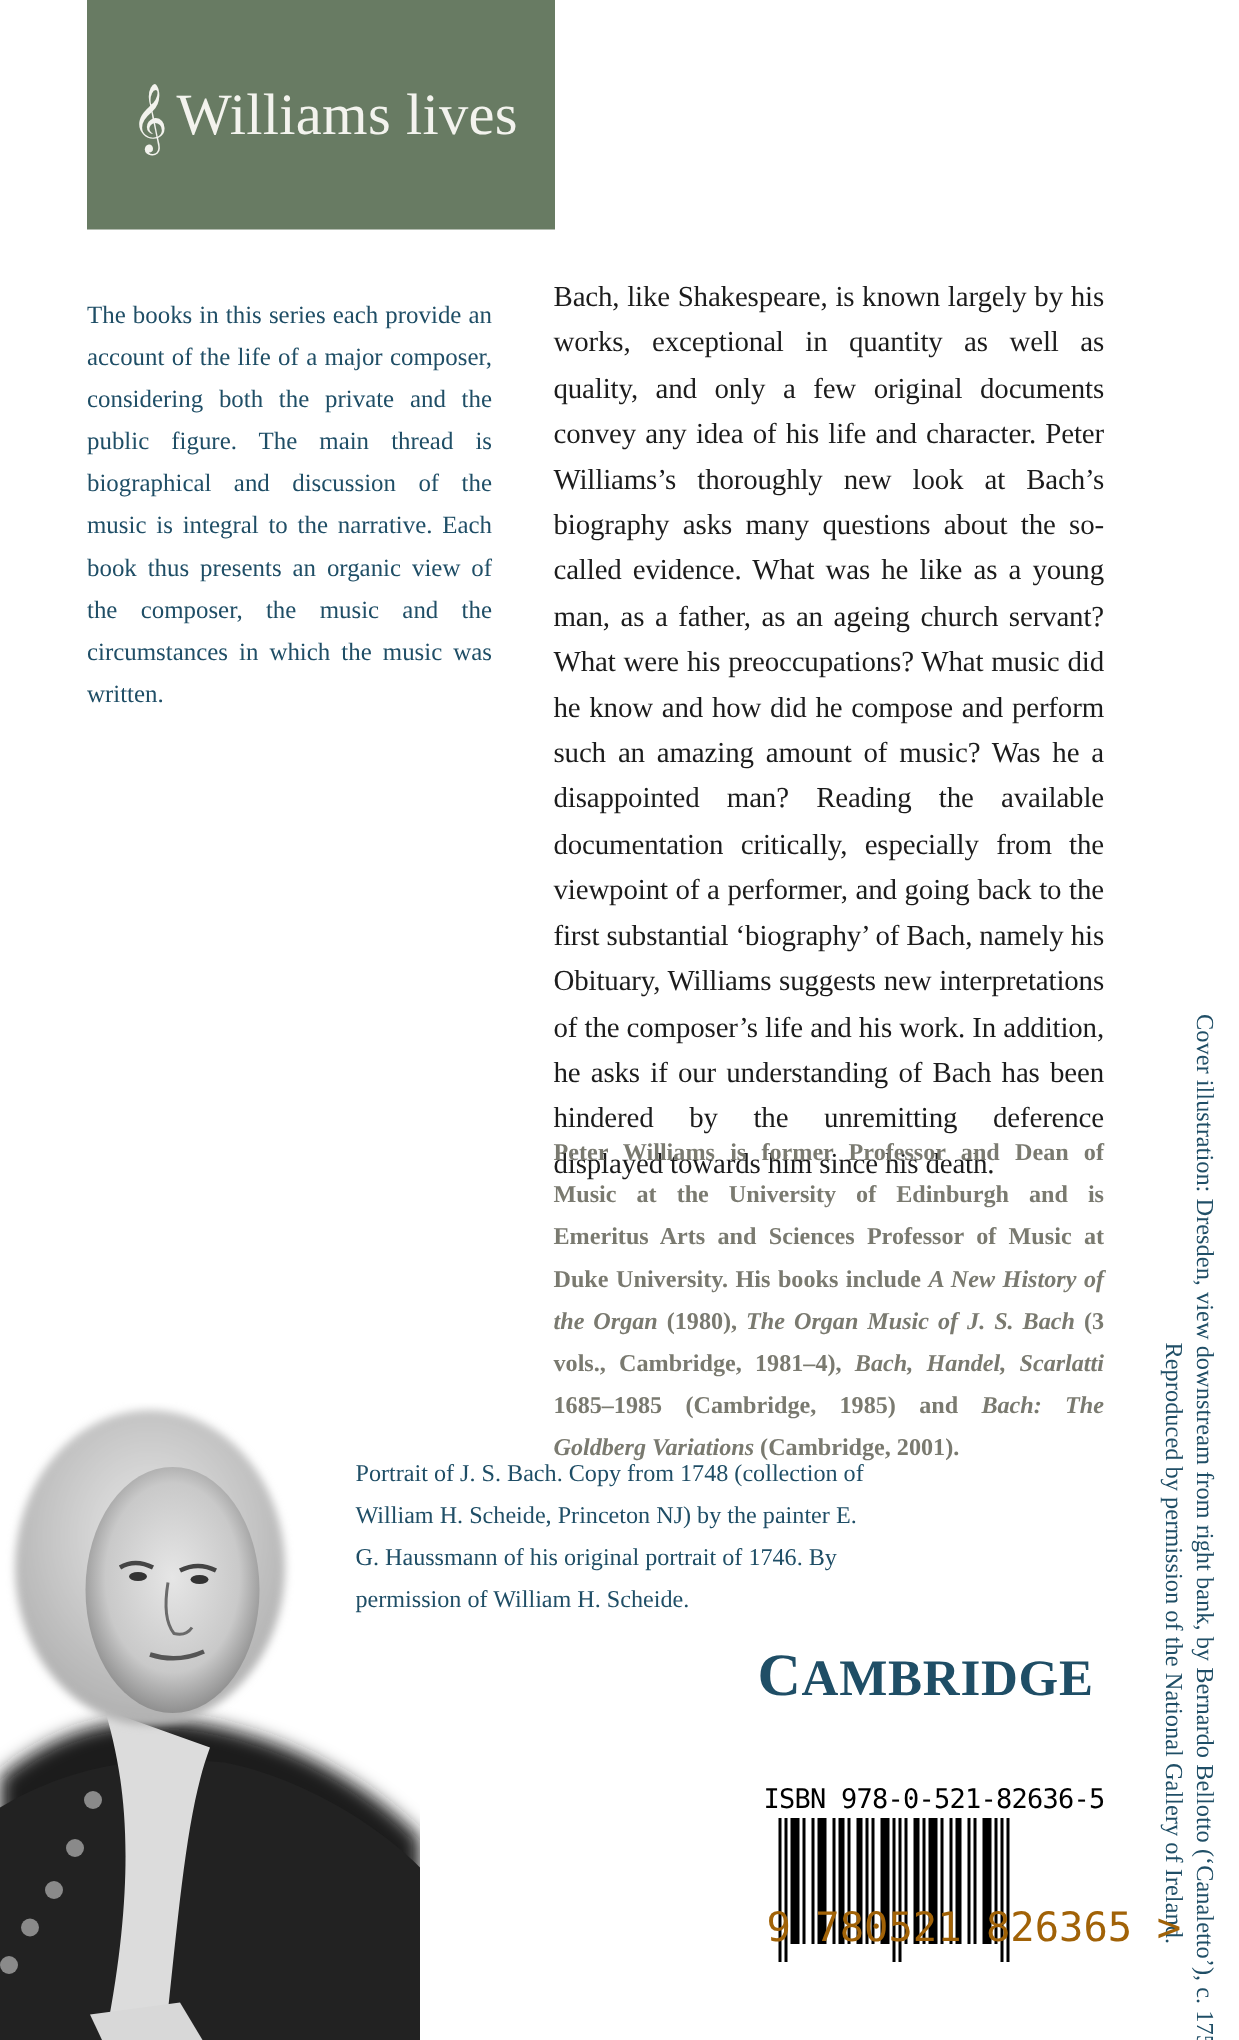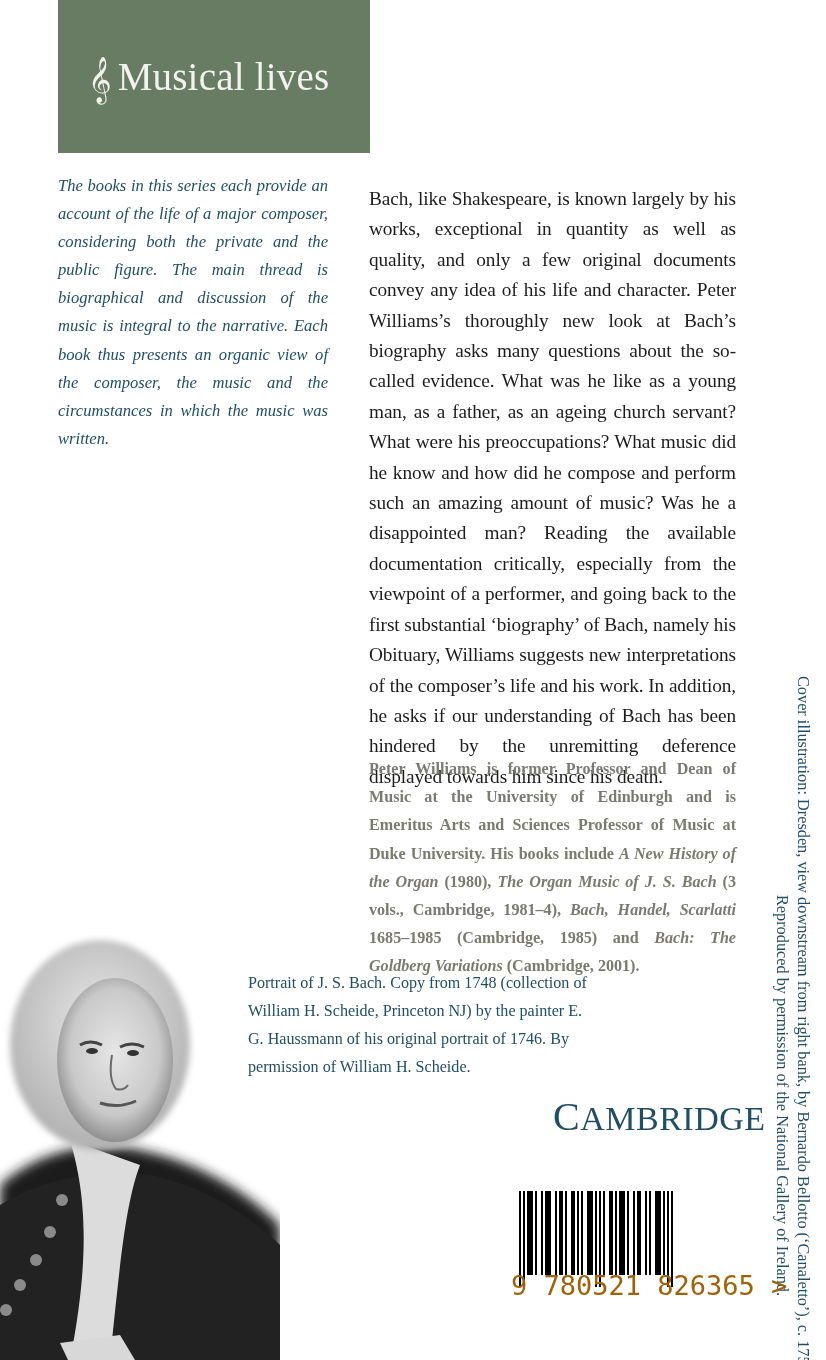--- a/index.html
+++ b/index.html
@@ -15,58 +15,56 @@
   }
   .series-banner .clef {
     color: #f3f3ee; font-size: 40px; margin-left: 30px; margin-top: 4px;
     font-family: "DejaVu Serif", serif; line-height: 1;
   }
   .series-banner .title {
     color: #f3f3ee; font-size: 39px; margin-left: 6px; letter-spacing: 0.2px;
     font-family: "Liberation Serif", "DejaVu Serif", serif;
   }
   .series-blurb {
-    position: absolute; left: 58px; top: 172px; width: 270px;
+    position: absolute; left: 58px; top: 196px; width: 270px;
     color: #1f4e66; font-size: 16.6px; line-height: 28.1px;
     text-align: justify;
-    font-style: italic;
   }
   .main-blurb {
     position: absolute; left: 369px; top: 184px; width: 367px;
     color: #1c1c1c; font-size: 19.3px; line-height: 30.4px;
     text-align: justify; letter-spacing: -0.1px;
   }
   .author-bio {
     position: absolute; left: 369px; top: 755px; width: 367px;
     color: #7a7a70; font-size: 16.1px; line-height: 28.2px;
     text-align: justify;
     font-weight: bold;
   }
   .author-bio i { font-style: italic; }
   .portrait-caption {
-    position: absolute; left: 248px; top: 969px; width: 350px;
+    position: absolute; left: 237px; top: 969px; width: 350px;
     color: #1f4e66; font-size: 16.1px; line-height: 28px;
   }
   .portrait {
     position: absolute; left: 0; top: 935px; width: 280px; height: 425px;
   }
   .vertical-credit {
     position: absolute; left: 776px; top: 676px; width: 620px;
     transform-origin: 0 0; transform: rotate(90deg) translateY(-38px);
     color: #1f4e66; font-size: 16.3px; line-height: 21px; white-space: nowrap;
   }
   .vertical-credit .line2 { display: block; text-align: right; padding-right: 0; }
   .publisher {
     position: absolute; left: 505px; top: 1100px; width: 235px;
     color: #1f4e66;
   }
   .publisher .cambridge {
-    font-size: 34px; font-weight: normal; letter-spacing: 0.5px; line-height: 34px;
+    font-size: 34px; font-weight: bold; letter-spacing: 0.5px; line-height: 34px;
     font-family: "Liberation Serif", serif;
-    margin-left: 48px;
   }
   .publisher .cambridge .big { font-size: 40px; }
   .publisher .press {
     font-size: 21px; font-weight: bold; letter-spacing: 1.5px; line-height: 24px;
     font-family: "Liberation Serif", serif;
   }
   .publisher .url {
     font-size: 17px; font-weight: bold; line-height: 24px; margin-top: 2px;
     font-family: "Liberation Sans", "DejaVu Sans", sans-serif;
   }
@@ -86,21 +84,21 @@
     font-family: "DejaVu Sans Mono", "Liberation Mono", monospace;
     font-size: 27px; color: #a16207; line-height: 30px; white-space: pre;
     letter-spacing: 0px;
   }
 </style>
 </head>
 <body>
 
 <div class="series-banner">
   <span class="clef">𝄞</span>
-  <span class="title">Musical lives</span>
+  <span class="title">Williams lives</span>
 </div>
 
 <div class="series-blurb">The books in this series each provide an account of the life of a major composer, considering both the private and the public figure. The main thread is biographical and discussion of the music is integral to the narrative. Each book thus presents an organic view of the composer, the music and the circumstances in which the music was written.</div>
 
 <div class="main-blurb">Bach, like Shakespeare, is known largely by his works, exceptional in quantity as well as quality, and only a few original documents convey any idea of his life and character. Peter Williams’s thoroughly new look at Bach’s biography asks many questions about the so-called evidence. What was he like as a young man, as a father, as an ageing church servant? What were his preoccupations? What music did he know and how did he compose and perform such an amazing amount of music? Was he a disappointed man? Reading the available documentation critically, especially from the viewpoint of a performer, and going back to the first substantial ‘biography’ of Bach, namely his Obituary, Williams suggests new interpretations of the composer’s life and his work. In addition, he asks if our understanding of Bach has been hindered by the unremitting deference displayed towards him since his death.</div>
 
 <div class="author-bio"><span>Peter Williams is former Professor and Dean of Music at the University of Edinburgh and is Emeritus Arts and Sciences Professor of Music at Duke University. His books include </span><i>A New History of the Organ</i><span> (1980), </span><i>The Organ Music of J. S. Bach</i><span> (3 vols., Cambridge, 1981–4), </span><i>Bach, Handel, Scarlatti</i><span> 1685–1985 (Cambridge, 1985) and </span><i>Bach: The Goldberg Variations</i><span> (Cambridge, 2001).</span></div>
 
 <svg class="portrait" viewBox="0 0 280 425" xmlns="http://www.w3.org/2000/svg">
   <defs>
@@ -152,20 +150,21 @@
 <div class="vertical-credit">
   <span>Cover illustration: Dresden, view downstream from right bank, by Bernardo Bellotto (‘Canaletto’), c. 1750.</span>
   <span class="line2">Reproduced by permission of the National Gallery of Ireland.</span>
 </div>
 
 <div class="publisher">
   <div class="cambridge"><span class="big">C</span><span>AMBRIDGE</span></div>
 </div>
 
 <div class="isbn-box">
+  <div class="isbn-label">ISBN 978-0-521-82636-5</div>
   <div class="barcode">
     <span class="g" style="width:2px"></span>
       <span class="s" style="width:2px"></span>
       <span class="g" style="width:2px"></span>
     <span class="s" style="width:2px"></span>
       <span style="width:6px"></span>
       <span class="s" style="width:2px"></span>
       <span style="width:2px"></span>
     <span class="s" style="width:4px"></span>
       <span style="width:2px"></span>

